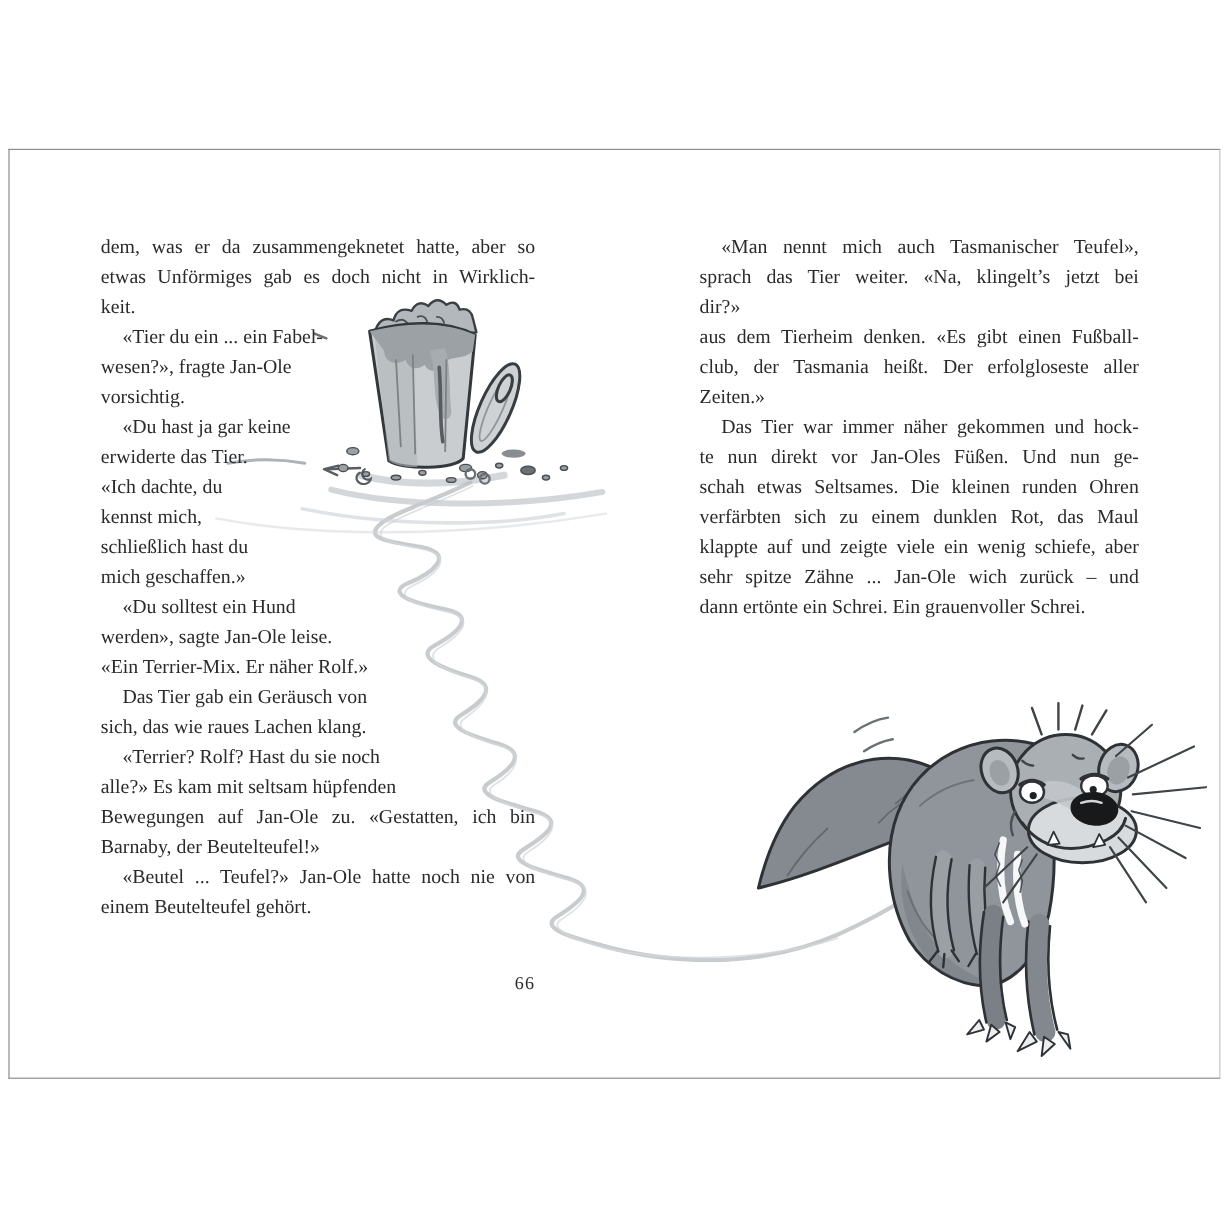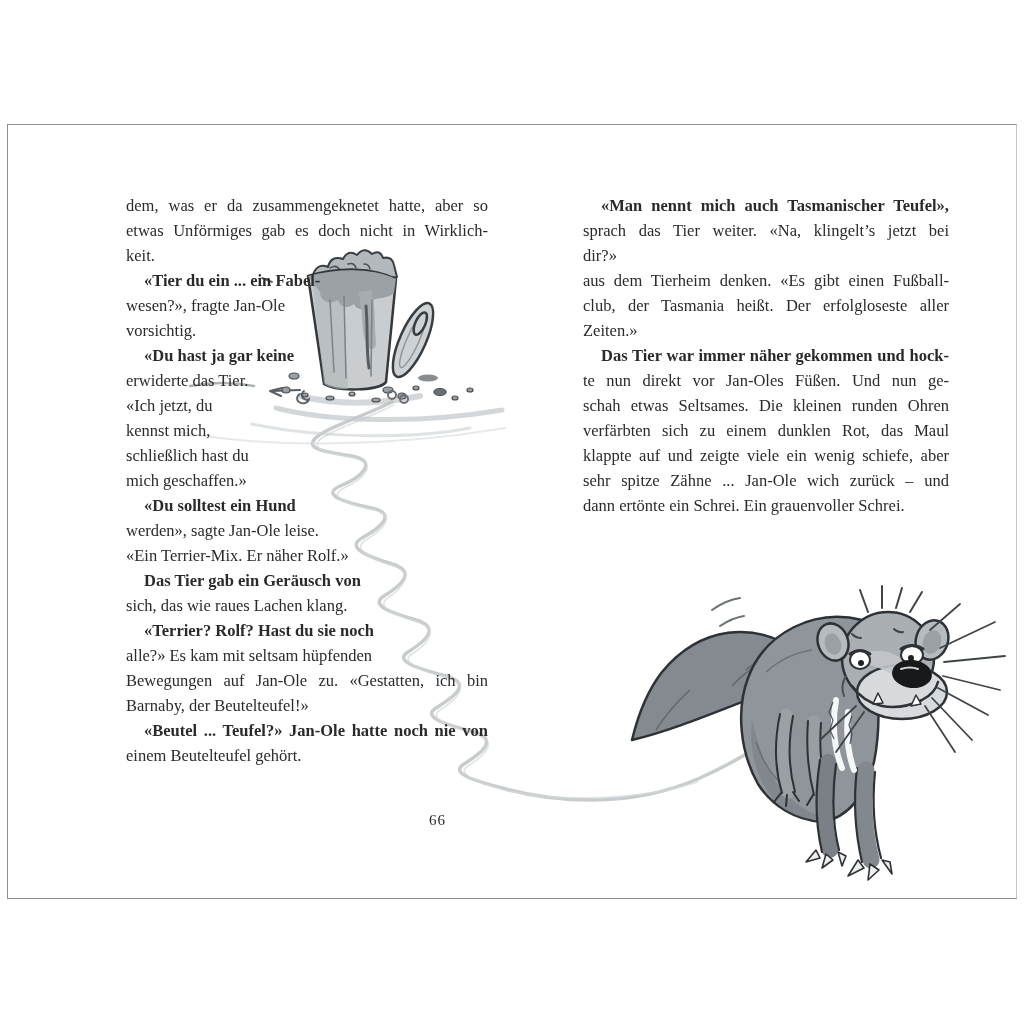--- a/index.html
+++ b/index.html
@@ -3,25 +3,25 @@
 <meta charset="utf-8">
 <style>
   html,body{margin:0;padding:0;background:#ffffff;}
   body{width:1024px;height:1024px;position:relative;overflow:hidden;
        font-family:"Liberation Serif", serif;color:#2a2a2a;}
   .page-spread{position:absolute;left:7px;top:124px;width:1010px;height:775px;
        box-sizing:border-box;background:#ffffff;border:1px solid #8e8e8e;
        border-right-color:#c6c6c6;}
   .illus{position:absolute;left:0;top:0;width:1024px;height:1024px;pointer-events:none;}
   .col{position:absolute;font-size:16.5px;}
-  .col-left{left:84px;top:193px;width:362px;margin-left:42px;}
+  .col-left{left:84px;top:193px;width:362px;}
   .col-right{left:583px;top:193px;width:366px;}
   .line{height:25px;line-height:25px;white-space:nowrap;}
   .line.j{white-space:normal;text-align:justify;text-align-last:justify;}
-  .line.i{text-indent:18px;font-weight:bold;}
+  .line.i{text-indent:18px;}
   .page-number{position:absolute;left:84px;top:812px;width:362px;text-align:right;
        font-size:15px;letter-spacing:1px;}
 </style>
 </head>
 <body>
 
 <div class="page-spread"></div>
 
 <svg class="illus" viewBox="0 0 1024 1024">
 
@@ -162,21 +162,21 @@
 
 <div class="col col-left">
     <div class="line j">dem, was er da zusammengeknetet hatte, aber so</div>
     <div class="line j">etwas Unförmiges gab es doch nicht in Wirklich-</div>
     <div class="line">keit.</div>
     <div class="line i">«Tier du ein ... ein Fabel-</div>
     <div class="line">wesen?», fragte Jan-Ole</div>
     <div class="line">vorsichtig.</div>
     <div class="line i">«Du hast ja gar keine</div>
     <div class="line">erwiderte das Tier.</div>
-    <div class="line">«Ich jetzt, du</div>
+    <div class="line">«Ich dachte, du</div>
     <div class="line">kennst mich,</div>
     <div class="line">schließlich hast du</div>
     <div class="line">mich geschaffen.»</div>
     <div class="line i">«Du solltest ein Hund</div>
     <div class="line">werden», sagte Jan-Ole leise.</div>
     <div class="line">«Ein Terrier-Mix. Er näher Rolf.»</div>
     <div class="line i">Das Tier gab ein Geräusch von</div>
     <div class="line">sich, das wie raues Lachen klang.</div>
     <div class="line i">«Terrier? Rolf? Hast du sie noch</div>
     <div class="line">alle?» Es kam mit seltsam hüpfenden</div>

